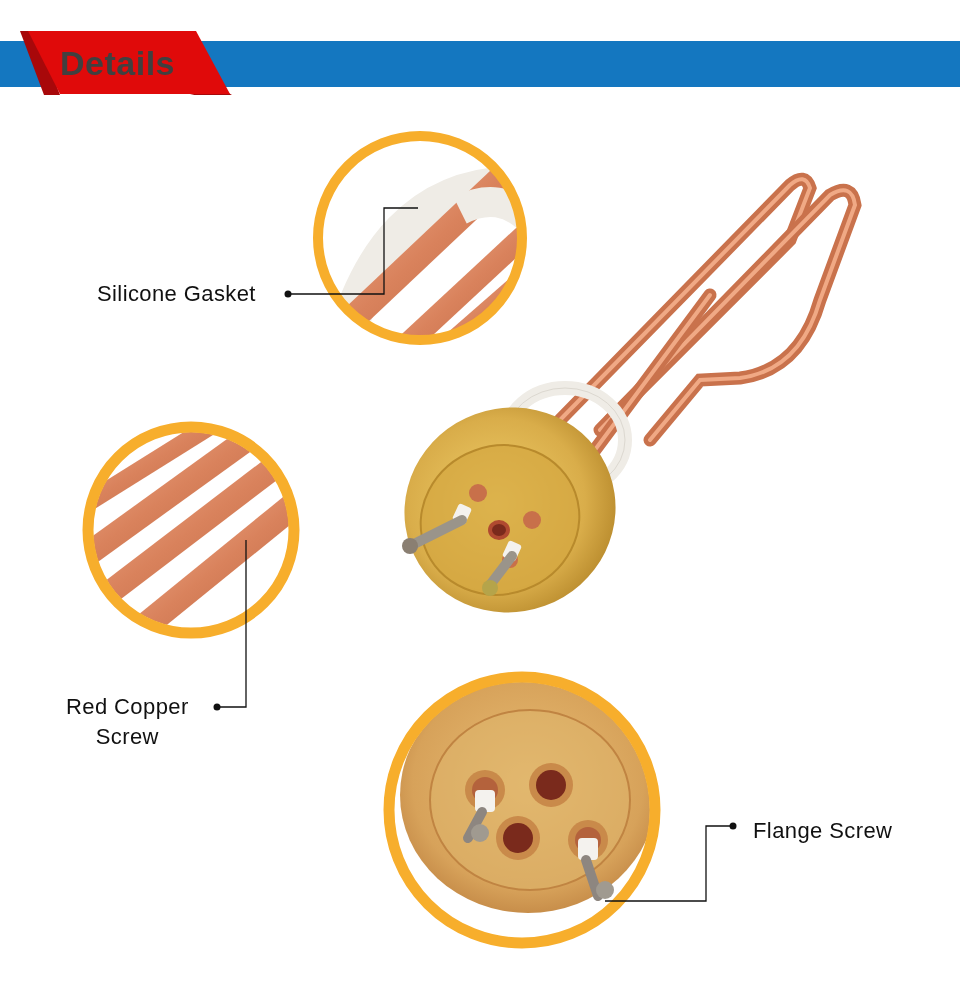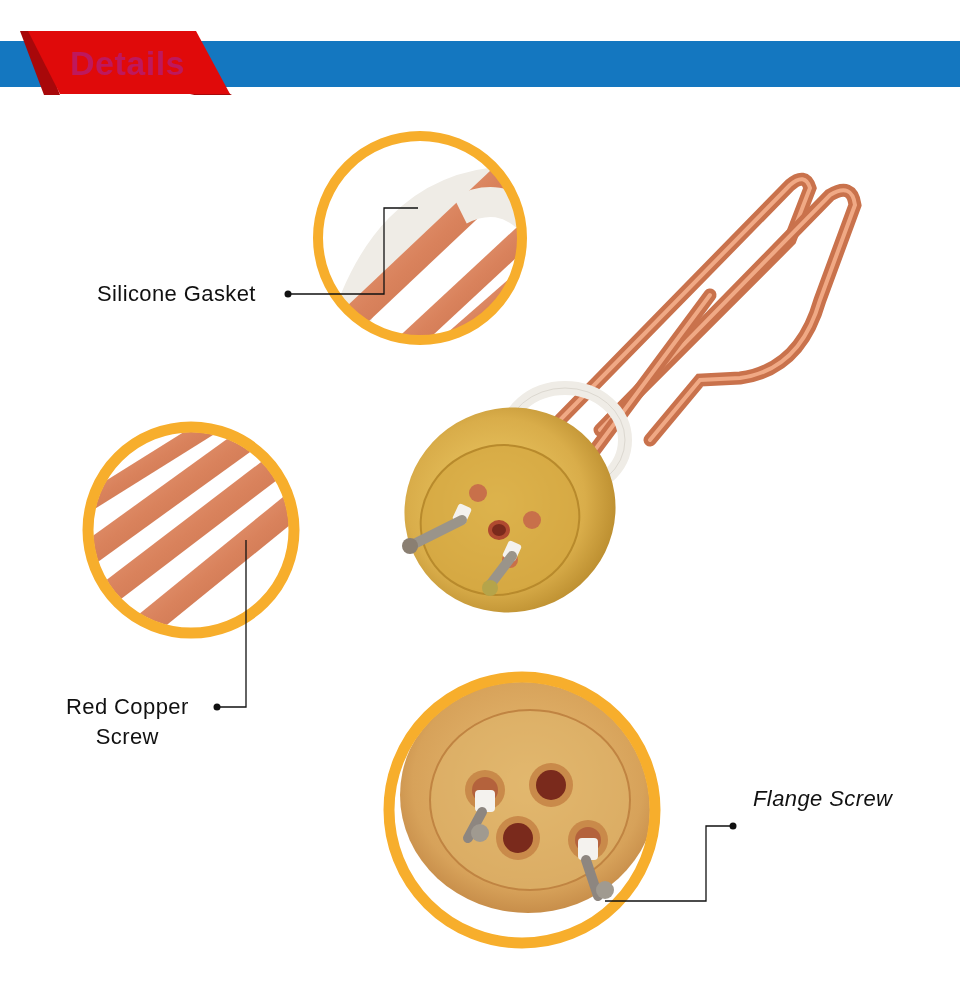--- a/index.html
+++ b/index.html
@@ -1,20 +1,20 @@
 <!DOCTYPE html>
 <html><head>
 <meta charset="utf-8">
 <style>
   html, body { margin:0; padding:0; background:#ffffff; }
   body { width:960px; height:996px; position:relative; overflow:hidden; font-family:"Liberation Sans", sans-serif; }
   .abs { position:absolute; }
   .blue-bar { left:0; top:41px; width:960px; height:46px; background:#1477c0; }
   .red-banner { left:0; top:0; width:260px; height:110px; }
-  .banner-title { left:70px; top:44px; font-size:34px; font-weight:bold; color:#be185d; letter-spacing:0.5px; }
+  .banner-title { left:60px; top:44px; font-size:34px; font-weight:bold; color:#404040; letter-spacing:0.5px; }
   .label { font-size:22px; color:#111111; line-height:30px; letter-spacing:0.4px;text-align:center; }
   svg { display:block; }
 </style>
 </head>
 <body>
 
 <div class="abs blue-bar"></div>
 <svg class="abs red-banner" width="260" height="110" viewBox="0 0 260 110">
   <polygon points="20,31 36,31 60,95 44,95" fill="#a8080a"></polygon>
   <polygon points="190,95 232,95 220,88" fill="#a8080a"></polygon>
@@ -135,15 +135,15 @@
   </g>
 </svg>
 
 <div class="abs label" style="left:97px;top:279px;">Silicone Gasket</div>
 
 <div class="abs label" style="left:66px;top:692px;">
   <div>Red Copper</div>
   <div>Screw</div>
 </div>
 
-<div class="abs label" style="left:753px;top:784px;font-style:italic;">
+<div class="abs label" style="left:753px;top:816px;">
   <div>Flange Screw</div>
 </div>
 
 </body></html>

